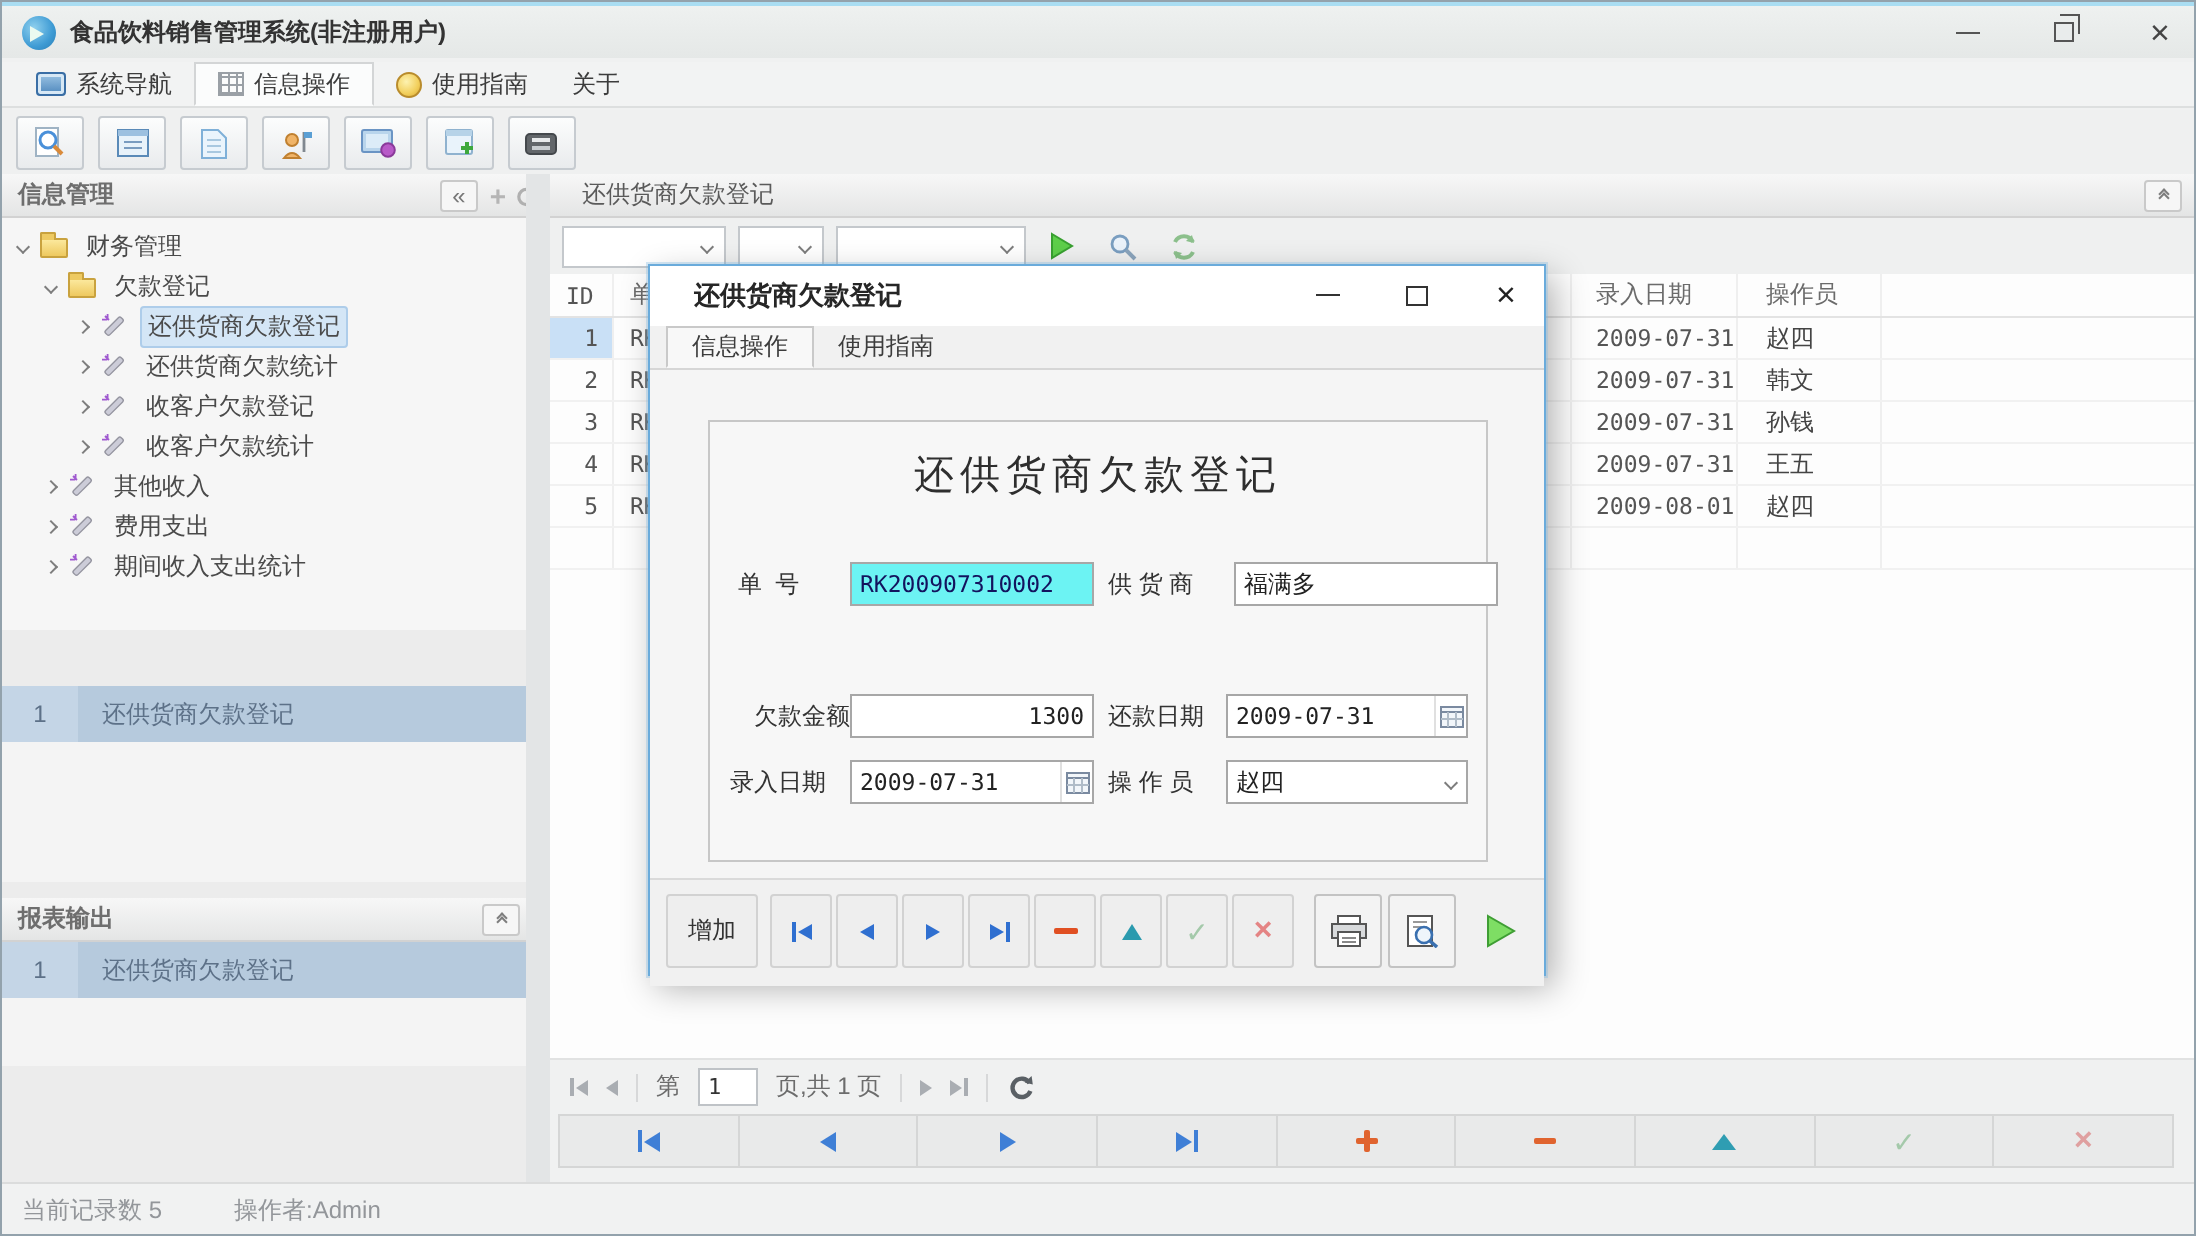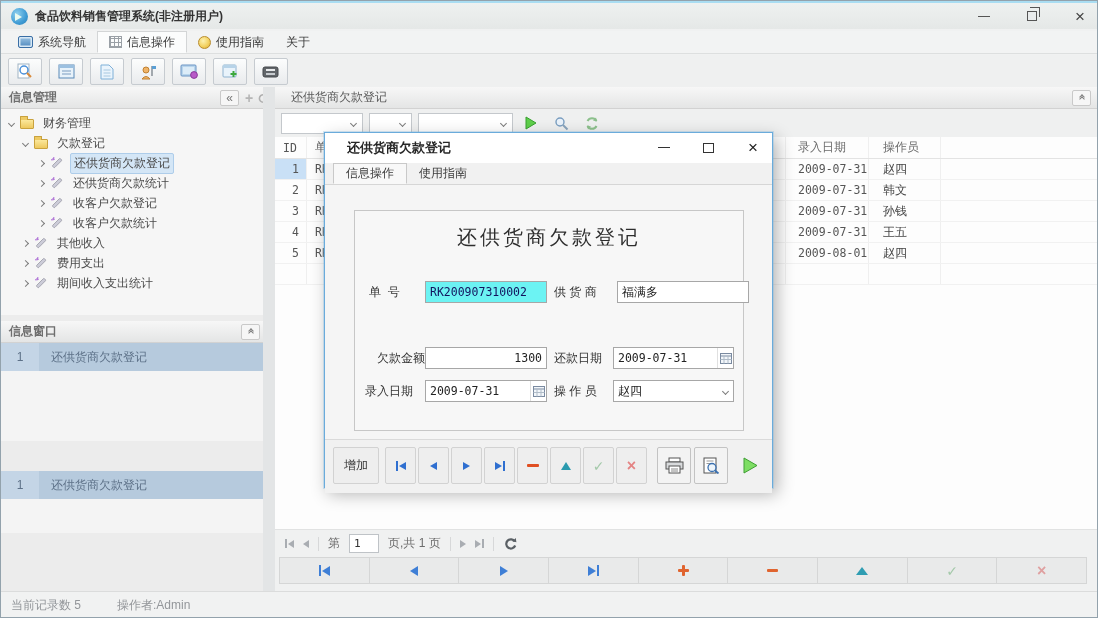--- a/index.html
+++ b/index.html
@@ -326,36 +326,36 @@
       <div class="titem ind2">
         <span class="ch r"></span>
         <svg class="wand" viewBox="0 0 14 14">
             <rect x="5.6" y="1.5" width="3" height="11" rx="1" transform="rotate(45 7 7)" fill="#ccccd8" stroke="#9595a0" stroke-width="0.7"></rect>
             <path d="M2.5 2 l2 2 M3.8 1 l0 2.6 M1 3.8 l2.6 0" stroke="#a05ad0" stroke-width="0.9"></path>
           </svg>
         <span class="tlabel">期间收入支出统计</span>
       </div>
     </div>
 
-    <div class="phead" style="position:absolute;left:0;top:234px;width:262px;">
-      <span class="ptitle">信息窗口</span>
+    <div class="subpanel-list" style="position:absolute;left:0;top:256px;width:262px;height:98px;">
+      <div class="lrow">
+        <span class="lidx">1</span>
+        <span class="ltext">还供货商欠款登记</span>
+      </div>
+    </div>
+
+    <div class="phead" style="position:absolute;left:0;top:362px;width:262px;">
+      <span class="ptitle">报表输出</span>
       <span class="sqbtn" style="left:240px;">
         <span class="dblup">
             <span class="ch u"></span>
             <span class="ch u"></span>
           </span>
       </span>
     </div>
-    <div class="subpanel-list" style="position:absolute;left:0;top:256px;width:262px;height:98px;">
-      <div class="lrow">
-        <span class="lidx">1</span>
-        <span class="ltext">还供货商欠款登记</span>
-      </div>
-    </div>
-
     <div class="subpanel-list" style="position:absolute;left:0;top:384px;width:262px;height:62px;">
       <div class="lrow">
         <span class="lidx">1</span>
         <span class="ltext">还供货商欠款登记</span>
       </div>
     </div>
   </div>
 
   <div class="splitter"></div>
 

